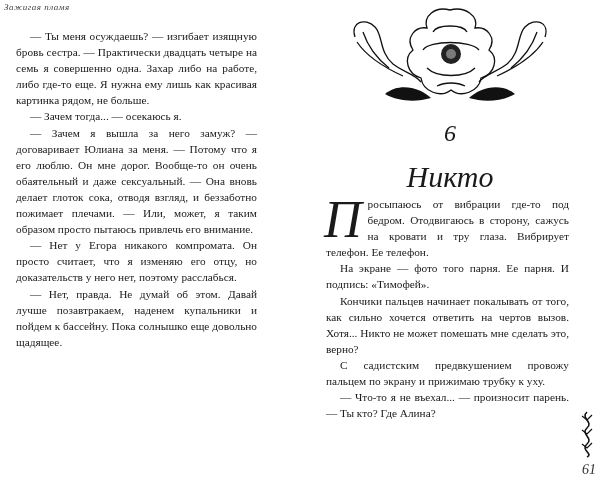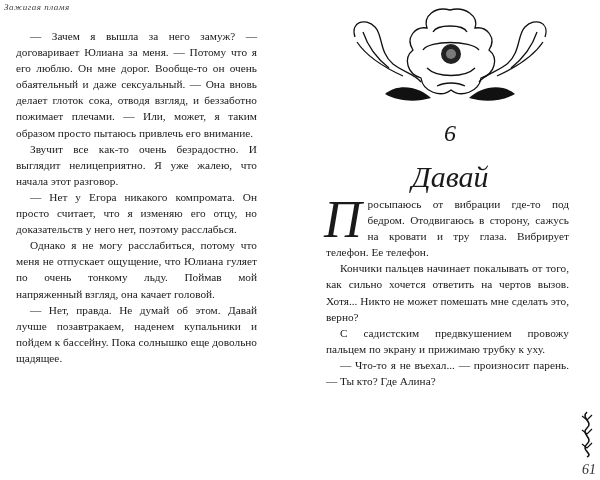--- a/index.html
+++ b/index.html
@@ -24,24 +24,24 @@
   .first { text-indent:0 !important; }
   .side-orn { position:absolute; left:578px; top:410px; width:18px; height:48px; }
   .folio { position:absolute; left:582px; top:462px; font-style:italic; font-size:14px; color:#333; }
 </style>
 </head>
 <body>
 
 <div class="page left">
   <div class="running-head">Зажигая пламя</div>
   <div class="text">
+    <p>— Ты меня осуждаешь? — изгибает изящную бровь сестра. — Практически двадцать четыре на семь я совершенно одна. Захар либо на работе, либо где-то еще. Я нужна ему лишь как красивая картинка рядом, не больше.</p>
+    <p>— Зачем тогда... — осекаюсь я.</p>
     <p>— Зачем я вышла за него замуж? — договаривает Юлиана за меня. — Потому что я его люблю. Он мне дорог. Вообще-то он очень обаятельный и даже сексуальный. — Она вновь делает глоток сока, отводя взгляд, и беззаботно пожимает плечами. — Или, может, я таким образом просто пытаюсь привлечь его внимание.</p>
-    <p>Звучит все как-то очень безрадостно. И выглядит нелицеприятно. Я уже жалею, что начала этот разговор.</p>
     <p>— Нет у Егора никакого компромата. Он просто считает, что я изменяю его отцу, но доказательств у него нет, поэтому расслабься.</p>
-    <p>Однако я не могу расслабиться, потому что меня не отпускает ощущение, что Юлиана гуляет по очень тонкому льду. Поймав мой напряженный взгляд, она качает головой.</p>
     <p>— Нет, правда. Не думай об этом. Давай лучше позавтракаем, наденем купальники и пойдем к бассейну. Пока солнышко еще довольно щадящее.</p>
 
   </div>
 </div>
 
 <svg class="ornament" viewBox="0 0 210 118">
   <g fill="none" stroke="#111" stroke-width="1.3">
 
     <path d="M10 35 C 5 20, 20 15, 30 25 C 38 33, 34 50, 48 62 C 58 70, 70 72, 76 80"></path>
     <path d="M18 30 C 22 42, 30 55, 44 66"></path>
@@ -58,25 +58,26 @@
     <path d="M92 84 C 100 80, 112 80, 120 84"></path>
   </g>
   <circle cx="106" cy="52" r="10" fill="#222"></circle>
   <circle cx="106" cy="52" r="5" fill="#fff" opacity="0.4"></circle>
 
   <path d="M40 92 C 55 80, 75 86, 86 96 C 72 100, 54 100, 40 92 Z" fill="#111"></path>
   <path d="M170 92 C 155 80, 135 86, 124 96 C 138 100, 156 100, 170 92 Z" fill="#111"></path>
 </svg>
 
 <div class="chap-num">6</div>
-<div class="chap-title">Давай</div>
+<div class="chap-title">Никто</div>
 
 <div class="page right">
   <div class="text">
     <p class="first"><span class="dropcap">П</span><span>росыпаюсь от вибрации где-то под бедром. Отодвигаюсь в сторону, сажусь на кровати и тру глаза. Вибрирует телефон. Ее телефон.</span></p>
+    <p>На экране — фото того парня. Ее парня. И подпись: «Тимофей».</p>
     <p>Кончики пальцев начинает покалывать от того, как сильно хочется ответить на чертов вызов. Хотя... Никто не может помешать мне сделать это, верно?</p>
     <p>С садистским предвкушением провожу пальцем по экрану и прижимаю трубку к уху.</p>
     <p>— Что-то я не въехал... — произносит парень. — Ты кто? Где Алина?</p>
 
   </div>
 </div>
 
 <svg class="side-orn" viewBox="0 0 18 48">
   <path d="M9 2 C 2 8, 16 12, 9 18 C 2 24, 16 28, 9 34 C 2 40, 16 44, 9 47" fill="none" stroke="#111" stroke-width="1.6"></path>
   <path d="M4 6 L9 10 L14 5 M4 20 L9 24 L14 19 M4 34 L9 38 L14 33" fill="none" stroke="#111" stroke-width="1.2"></path>

